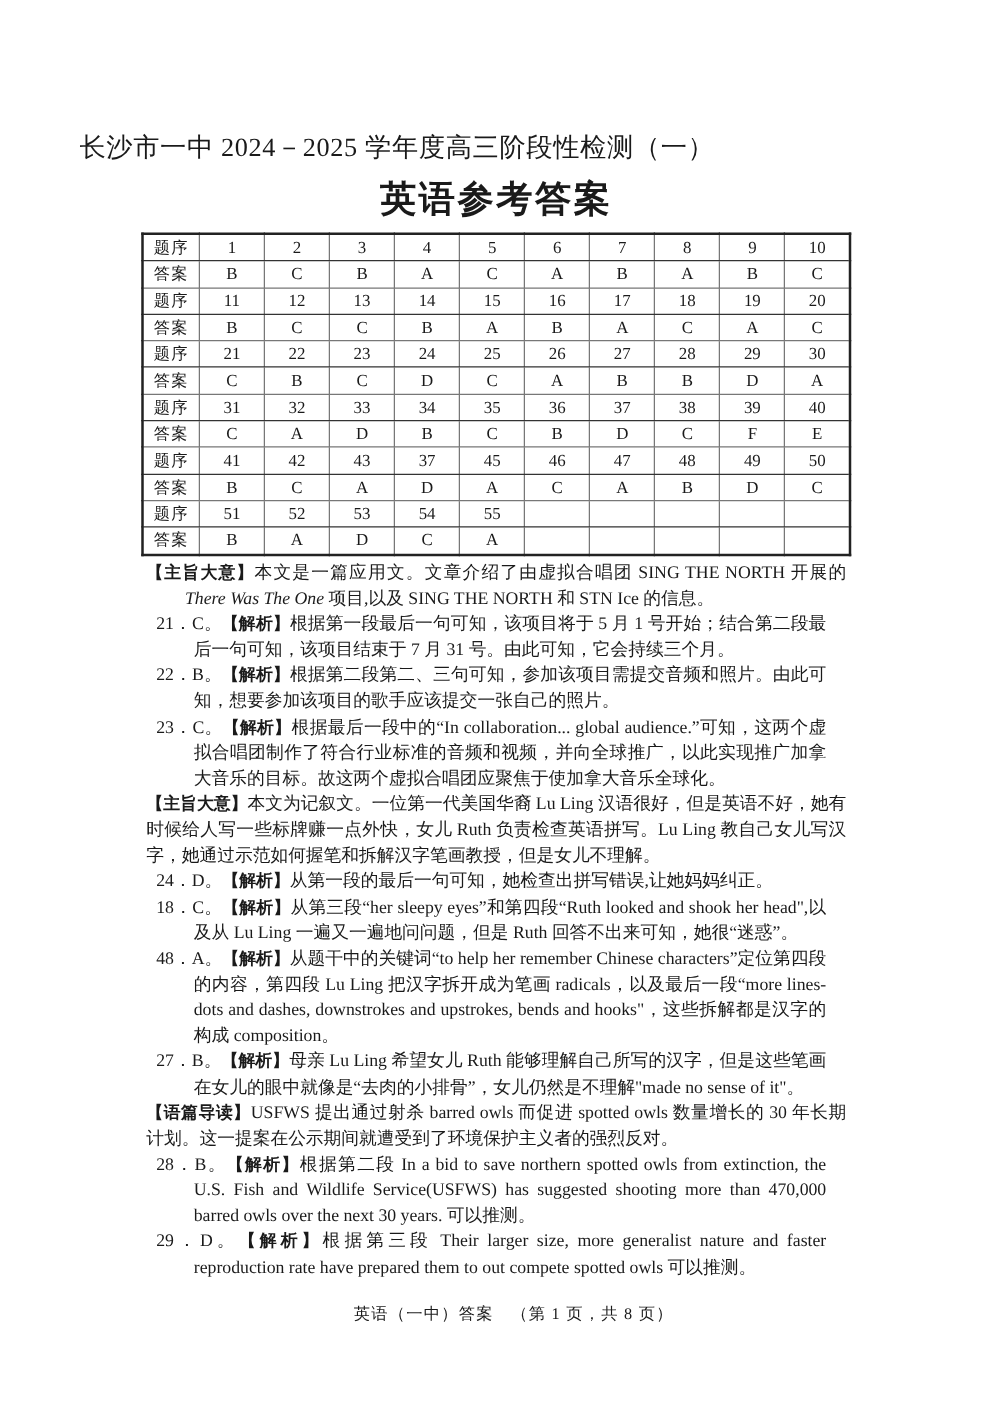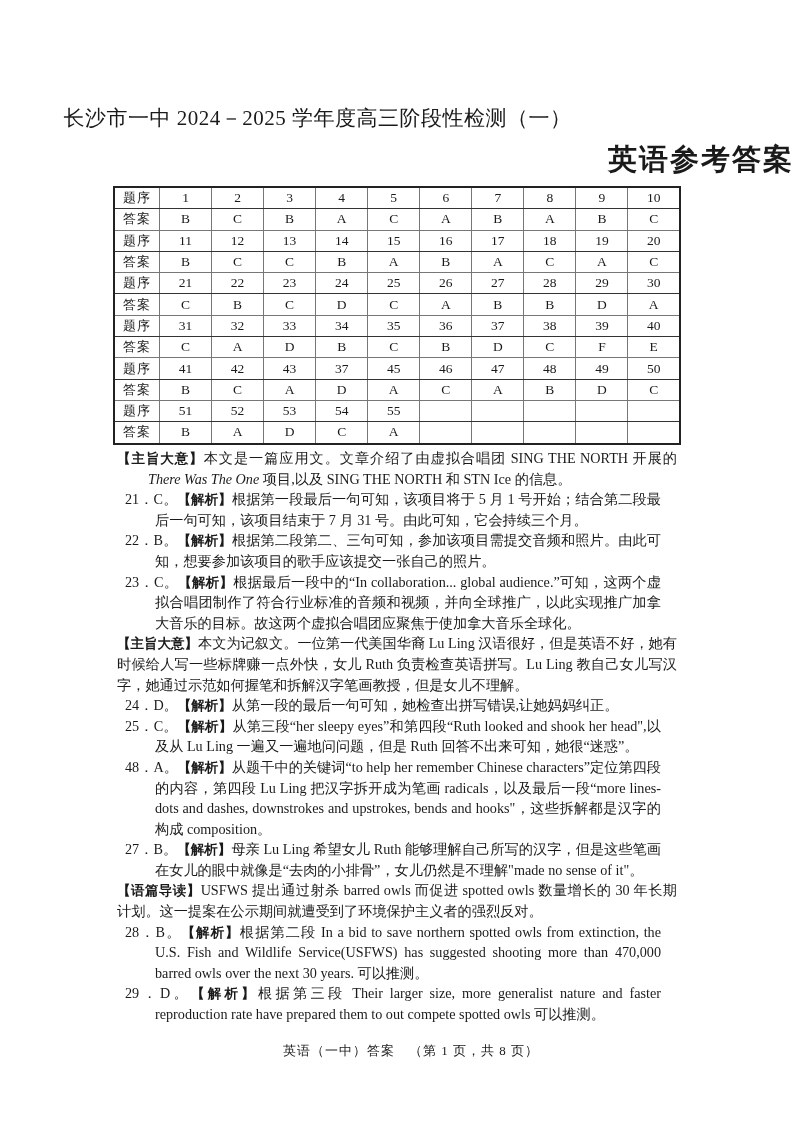--- a/index.html
+++ b/index.html
@@ -1,20 +1,20 @@
 <!DOCTYPE html>
 <html><head>
 <meta charset="utf-8">
 <style>
   html, body { margin: 0; padding: 0; background: #ffffff; }
   body { width: 794px; height: 1123px; position: relative; overflow: hidden;
          font-family: "Liberation Serif", "DejaVu Serif", serif; color: #1a1a1a; }
   .subtitle { position: absolute; top: 104px; left: 0; width: 635px; text-align: center;
               font-size: 21px; letter-spacing: 0.5px; }
-  .title { position: absolute; top: 140px; left: 0; width: 794px; text-align: right;
+  .title { position: absolute; top: 140px; left: 0; width: 794px; text-align: center;
            font-family: Liberation Sans, sans-serif; font-size: 29px; font-weight: bold; letter-spacing: 2px; }
   table.answers { position: absolute; top: 186px; left: 113px; width: 568px; border-collapse: collapse;
                   border: 2px solid #222; table-layout: fixed; }
   table.answers td { border: 1px solid #777; height: 20.3px; padding: 0; text-align: center;
                      font-size: 13.5px; line-height: 20px; }
   table.answers td.lbl { width: 44px; font-size: 13px; letter-spacing: 1px; }
   table.answers tr.num td { border-bottom: 1px solid #333; }
   .body-text { position: absolute; top: 448px; left: 117px; width: 560px; font-size: 14.2px; line-height: 20.6px; }
   .para { text-align: justify; margin: 0; }
   .item { position: relative; padding-left: 34px; text-indent: -30px; text-align: justify; margin: 0 16px 0 4px; }
@@ -191,21 +191,21 @@
 
 <div class="body-text">
   <p class="para">
     <span class="tag">【主旨大意】</span><span>本文是一篇应用文。文章介绍了由虚拟合唱团 SING THE NORTH 开展的 </span><span class="it">There Was The One</span><span> 项目,以及 SING THE NORTH 和 STN Ice 的信息。</span>
   </p>
   <p class="item"><span>21．C。</span><span class="tag">【解析】</span><span>根据第一段最后一句可知，该项目将于 5 月 1 号开始；结合第二段最后一句可知，该项目结束于 7 月 31 号。由此可知，它会持续三个月。</span></p>
   <p class="item"><span>22．B。</span><span class="tag">【解析】</span><span>根据第二段第二、三句可知，参加该项目需提交音频和照片。由此可知，想要参加该项目的歌手应该提交一张自己的照片。</span></p>
   <p class="item"><span>23．C。</span><span class="tag">【解析】</span><span>根据最后一段中的“In collaboration... global audience.”可知，这两个虚拟合唱团制作了符合行业标准的音频和视频，并向全球推广，以此实现推广加拿大音乐的目标。故这两个虚拟合唱团应聚焦于使加拿大音乐全球化。</span></p>
   <p class="para"><span class="tag">【主旨大意】</span><span>本文为记叙文。一位第一代美国华裔 Lu Ling 汉语很好，但是英语不好，她有时候给人写一些标牌赚一点外快，女儿 Ruth 负责检查英语拼写。Lu Ling 教自己女儿写汉字，她通过示范如何握笔和拆解汉字笔画教授，但是女儿不理解。</span></p>
   <p class="item"><span>24．D。</span><span class="tag">【解析】</span><span>从第一段的最后一句可知，她检查出拼写错误,让她妈妈纠正。</span></p>
-  <p class="item"><span>25．C。</span><span class="tag">【解析】</span><span>从第三段“her sleepy eyes”和第四段“Ruth looked and shook her head",以及从 Lu Ling 一遍又一遍地问问题，但是 Ruth 回答不出来可知，她很“迷惑”。</span></p>
+  <p class="item"><span>18．C。</span><span class="tag">【解析】</span><span>从第三段“her sleepy eyes”和第四段“Ruth looked and shook her head",以及从 Lu Ling 一遍又一遍地问问题，但是 Ruth 回答不出来可知，她很“迷惑”。</span></p>
   <p class="item"><span>48．A。</span><span class="tag">【解析】</span><span>从题干中的关键词“to help her remember Chinese characters”定位第四段的内容，第四段 Lu Ling 把汉字拆开成为笔画 radicals，以及最后一段“more lines-dots and dashes, downstrokes and upstrokes, bends and hooks"，这些拆解都是汉字的构成 composition。</span></p>
   <p class="item"><span>27．B。</span><span class="tag">【解析】</span><span>母亲 Lu Ling 希望女儿 Ruth 能够理解自己所写的汉字，但是这些笔画在女儿的眼中就像是“去肉的小排骨”，女儿仍然是不理解"made no sense of it"。</span></p>
   <p class="para"><span class="tag">【语篇导读】</span><span>USFWS 提出通过射杀 barred owls 而促进 spotted owls 数量增长的 30 年长期计划。这一提案在公示期间就遭受到了环境保护主义者的强烈反对。</span></p>
   <p class="item"><span>28．B。</span><span class="tag">【解析】</span><span>根据第二段 In a bid to save northern spotted owls from extinction, the U.S. Fish and Wildlife Service(USFWS) has suggested shooting more than 470,000 barred owls over the next 30 years. 可以推测。</span></p>
   <p class="item"><span>29．D。</span><span class="tag">【解析】</span><span>根据第三段 Their larger size, more generalist nature and faster reproduction rate have prepared them to out compete spotted owls 可以推测。</span></p>
 </div>
 
 <div class="footer">英语（一中）答案　（第 1 页，共 8 页）</div>
 
 </body></html>

